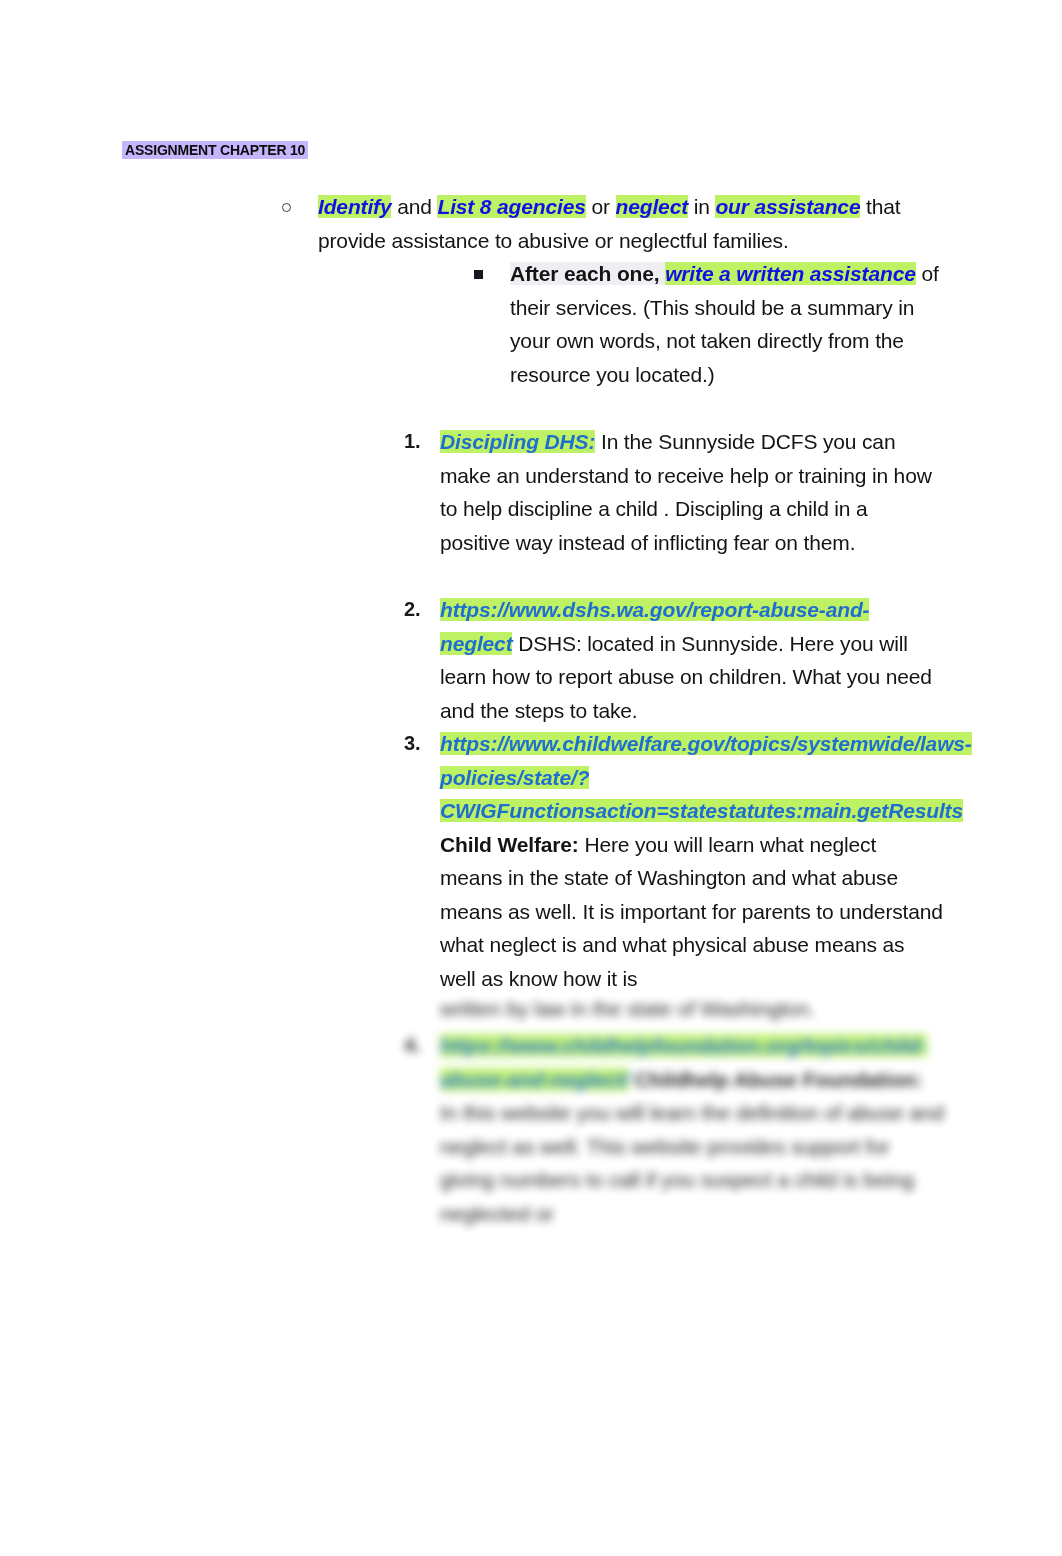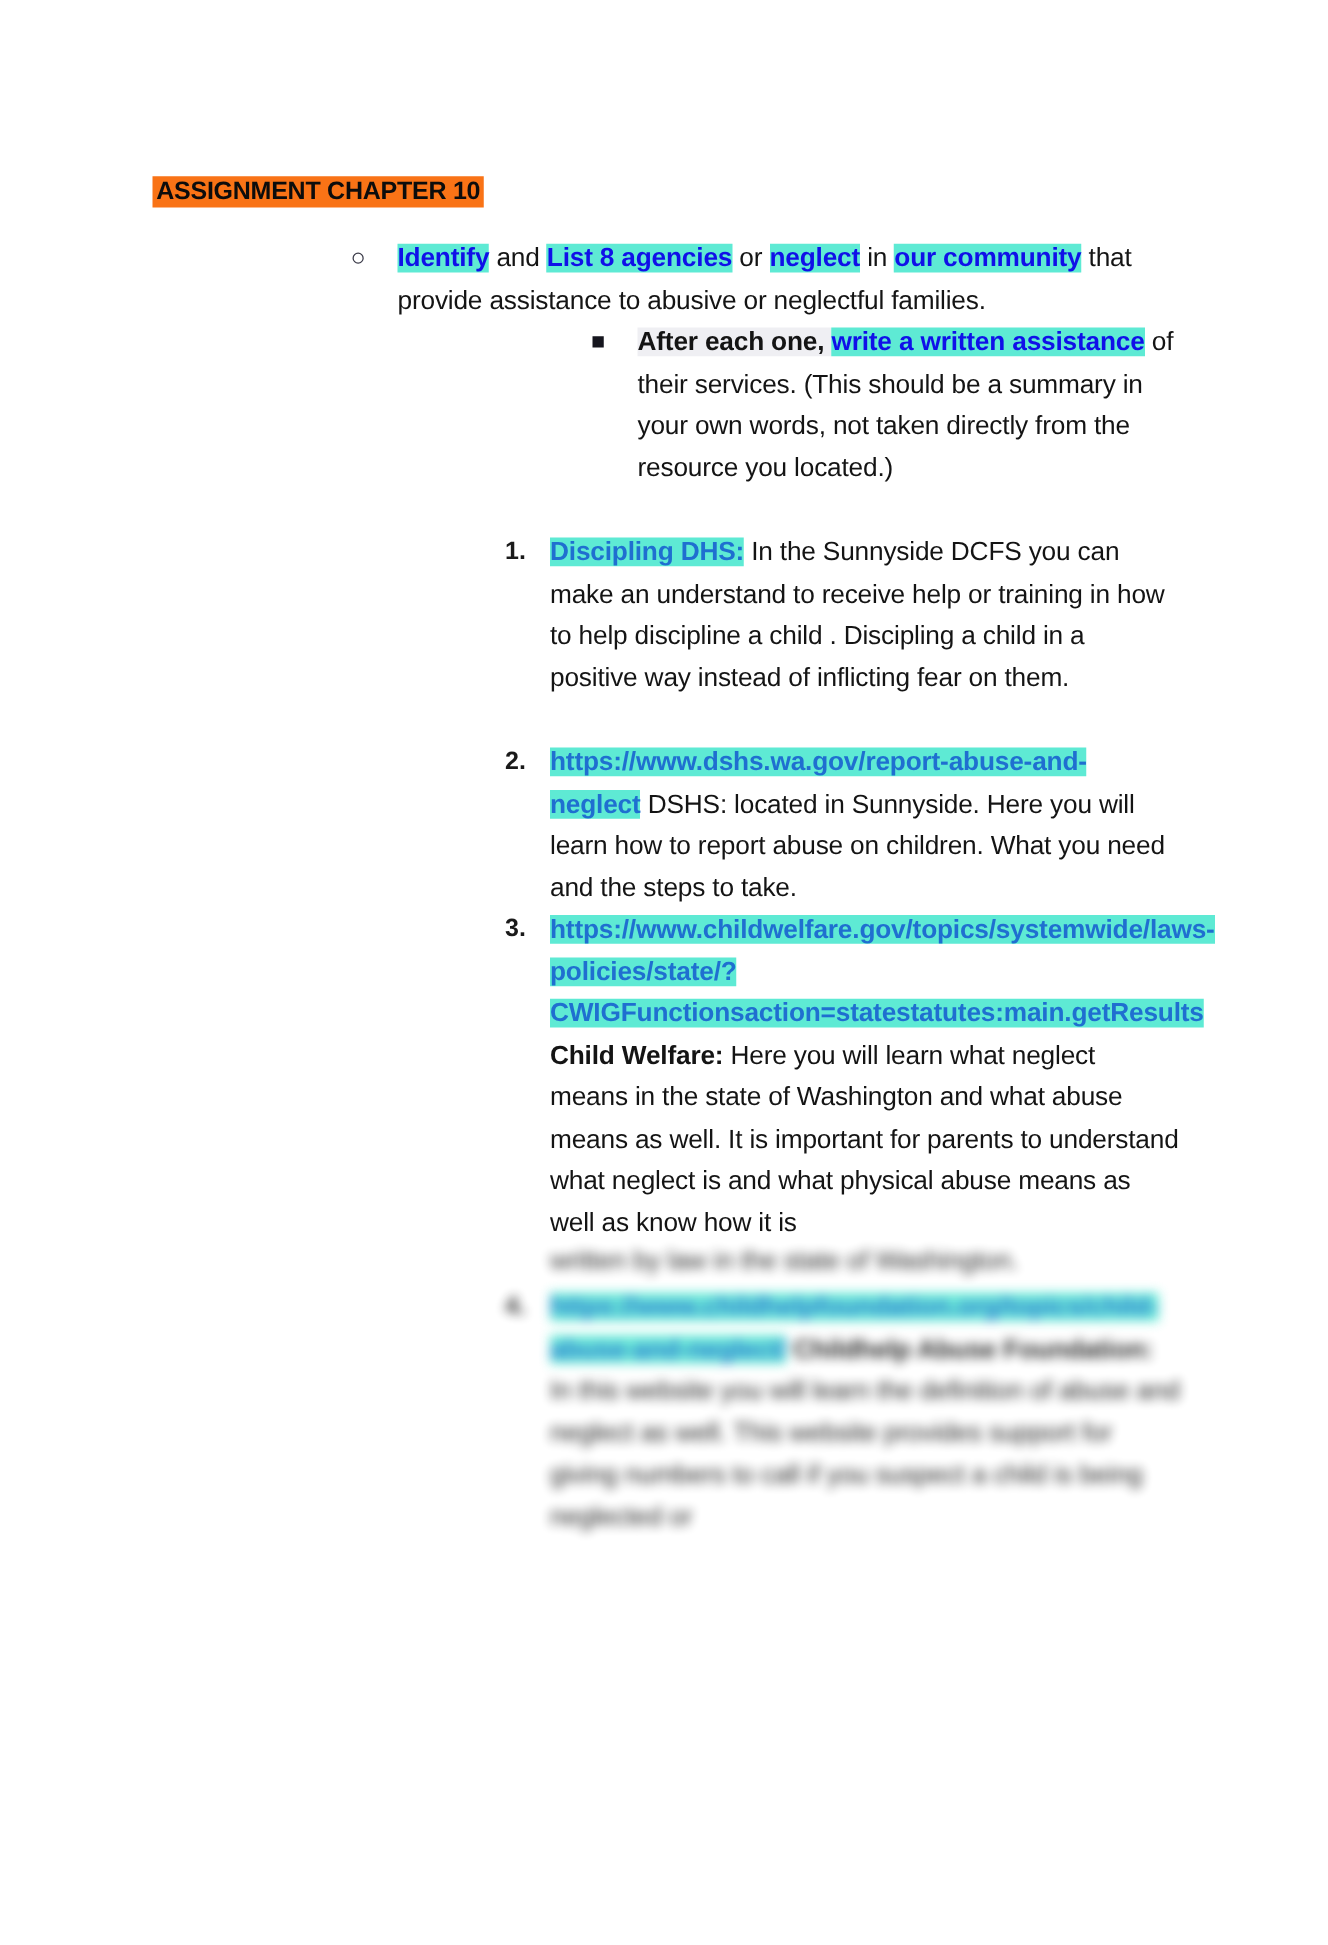--- a/index.html
+++ b/index.html
@@ -22,25 +22,25 @@
     inset: 0;
     background: #ffffff;
     overflow: hidden;
   }
 
   
   .doc-title {
     position: absolute;
     left: 122px;
     top: 141px;
-    font-size: 20px;
+    font-size: 14px;
     font-weight: bold;
     letter-spacing: -0.2px;
     color: #0c0c0c;
-    background: #f97316;
+    background: #c4b5fd;
     padding: 1px 3px;
     white-space: nowrap;
   }
 
   
   .block {
     position: absolute;
   }
   .marker {
     position: absolute;
@@ -77,21 +77,21 @@
     height: 9px;
     background: #16161e;
     vertical-align: middle;
   }
 
   
   .b        { font-weight: bold; }
   .blue     { color: #1010e8; font-weight: bold; }
   .link     { color: #1f6fd0; font-weight: bold; }
   .hl       { background: #efeff3; text-align: right; }
-  .hl-soft  { background: #5eead4; }
+  .hl-soft  { background: #bef264; font-style: italic; }
 
   
   #lvl1 { left: 282px; top: 190px; width: 652px; }
   #lvl1 .marker { left: 0; top: 0; }
   #lvl1 .bodytext { margin-left: 36px; }
 
   
   #lvl2 { left: 474px; top: 257px; width: 466px; }
   #lvl2 .marker { left: 0; top: 0; }
   #lvl2 .bodytext { margin-left: 36px; }
@@ -128,21 +128,21 @@
 
 <div class="page">
 
   <div class="doc-title">ASSIGNMENT CHAPTER 10</div>
 
   <div class="block" id="lvl1">
     <span class="marker">
       <span class="bullet-circle"></span>
     </span>
     <div class="bodytext">
-      <span class="blue hl-soft">Identify</span><span> and </span><span class="blue hl-soft"> List 8 agencies</span><span> or </span><span class="blue hl-soft">neglect</span><span> in </span><span class="blue hl-soft">our community</span><span> that provide assistance to abusive or neglectful families.</span>
+      <span class="blue hl-soft">Identify</span><span> and </span><span class="blue hl-soft"> List 8 agencies</span><span> or </span><span class="blue hl-soft">neglect</span><span> in </span><span class="blue hl-soft">our assistance</span><span> that provide assistance to abusive or neglectful families.</span>
     </div>
   </div>
 
   <div class="block" id="lvl2">
     <span class="marker">
       <span class="bullet-square"></span>
     </span>
     <div class="bodytext">
       <span class="b hl">After each one, </span><span class="blue hl-soft"> write a written assistance</span><span> of their services. (This should be a summary in your own words, not taken directly from the resource you located.)</span>
     </div>

